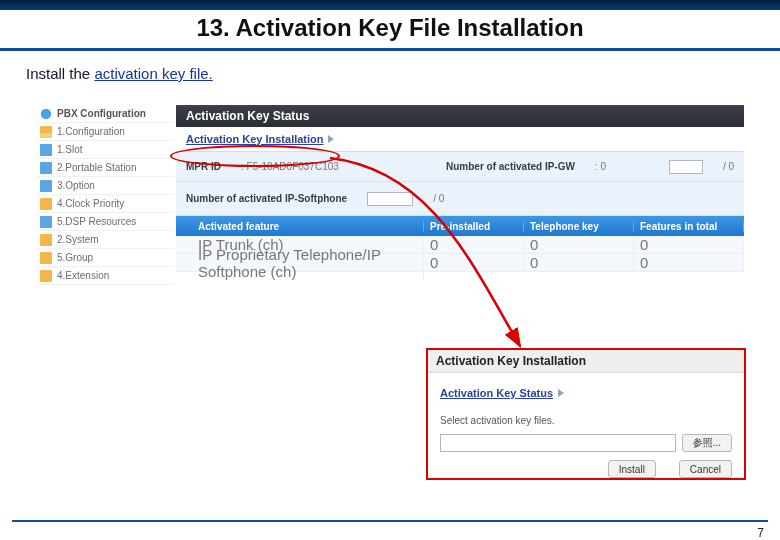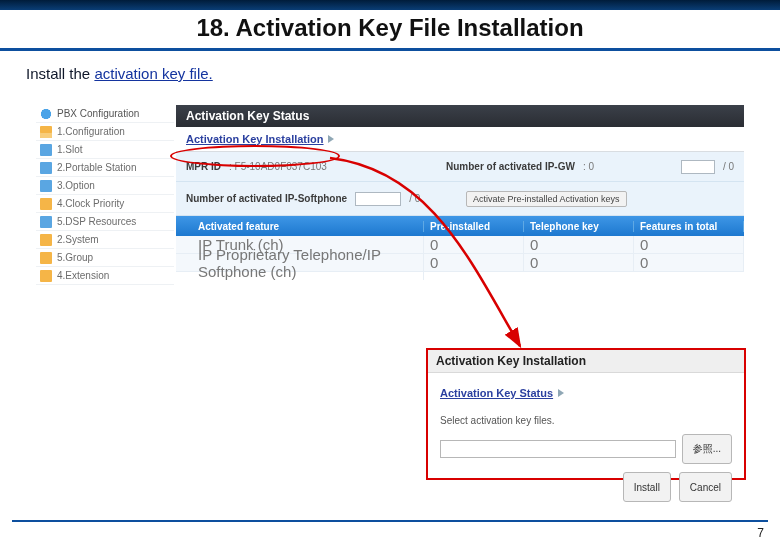--- a/index.html
+++ b/index.html
@@ -29,38 +29,38 @@
   .nav-item {
     display: flex; align-items: center; gap: 5px; height: 18px; padding: 0 4px;
     border-bottom: 1px solid #eef1f4; color: #6c6c6c;
   }
   .nav-item .ico { width: 12px; height: 12px; display: inline-block; }
   .ico-users { background: radial-gradient(circle at 50% 35%, #f3c88b 0 40%, transparent 41%), #e6d6b8; border-radius: 2px;}
   .ico-cfg   { background: radial-gradient(circle at 50% 50%, #4aa3e8 0 60%, transparent 61%); }
   .ico-folder{ background: #f5b547; border-radius: 1px; }
   .ico-folder-open{ background: #f5b547; border-radius: 1px; box-shadow: inset 0 -5px 0 #f8cd7a;}
   .ico-blue  { background: #5aa6e2; border-radius: 1px; }
-  .grp-hdr { font-weight: normal; color: #555; }
+  .grp-hdr { font-weight: bold; color: #555; }
 
   .app-main {
     position: absolute; left: 140px; top: 0; right: 0; height: 210px; background: #fff;
   }
   .aks-title {
     background: linear-gradient(#3b4049,#2a2d33); color: #fff; font-weight: bold;
     padding: 4px 10px; font-size: 12px;
   }
   .aks-linkrow { padding: 6px 10px; border-bottom: 1px solid #d9dde1; display:flex; align-items:center; gap:4px;}
   .aks-link { color: #2a3f9f; text-decoration: underline; font-weight: bold; font-size: 11px; }
   .arrow-ico { display:inline-block; width:0;height:0;border-top:4px solid transparent;border-bottom:4px solid transparent;border-left:6px solid #8fa7b5; }
 
   .info-band1, .info-band2 {
     background: #eaf3fb; padding: 4px 10px; font-size: 10px; display:flex; align-items:center;
     border-bottom: 1px solid #d4e4f1;
   }
-  .info-band1 .fld, .info-band2 .fld { display:flex; align-items:center; gap:8px; }
+  .info-band1 .fld, .info-band2 .fld { display:flex; align-items:center; gap:20px; }
   .info-band1 { height: 30px; }
   .info-band2 { height: 34px; }
   .lbl { font-weight: bold; color: #3b3b3b; }
   .txt { color:#777; }
   .thin-input { height:14px; border:1px solid #aeb8c1; background:#fff; }
   .btn-activate {
     display:inline-block; padding:2px 6px; font-size:9px; color:#444; background:#f2f2f2;
     border:1px solid #b7b7b7; border-radius:2px;
   }
 
@@ -88,36 +88,36 @@
   .panel-title {
     background:#efefef; color:#222; font-weight:bold; font-size:12px;
     padding:4px 8px; border-bottom:1px solid #d9d9d9;
   }
   .panel-body { padding:10px 12px 8px 12px; }
   .panel-link { color:#2a3f9f; text-decoration:underline; font-size:11px; font-weight:bold; }
   .panel-txt { font-size:10px; color:#555; margin:14px 0 8px 0; }
   .file-row { display:flex; gap:6px; align-items:center; margin-bottom:8px;}
   .file-input { flex:1; height:18px; border:1px solid #b7b7b7; background:#fff; }
   .mini-btn {
-    height:30px; padding:0 10px; font-size:10px; color:#333; background:#f2f2f2;
+    height:18px; padding:0 10px; font-size:10px; color:#333; background:#f2f2f2;
     border:1px solid #b7b7b7; border-radius:3px; display:inline-flex; align-items:center;
   }
-  .panel-actions { display:flex; gap:8px; justify-content:flex-end; margin-top:2px;}
+  .panel-actions { display:flex; gap:23px; justify-content:flex-end; margin-top:2px;}
 
   
   .foot-rule { position:absolute; left:12px; right:12px; bottom:18px; height:2px; background:#0d4f9e; }
   .page-num { position:absolute; right:16px; bottom:0px; font-size:12px; color:#222; }
 </style>
 </head>
 <body>
 <div class="slide">
 
   <div class="top-strip"></div>
 
-  <div class="slide-title">18. Activation Key File Installation</div>
+  <div class="slide-title">13. Activation Key File Installation</div>
 
   <div class="subtitle">
     <span class="plain">Install the </span>
     <span class="link">activation key file.</span>
   </div>
 
   <div class="app">
     <div class="app-left">
       <div class="nav-item grp-hdr">
         <span class="ico ico-cfg"></span>
@@ -179,23 +179,20 @@
           <span class="thin-input" style="width:34px;"></span>
           <span class="txt">/ 0</span>
         </div>
       </div>
       <div class="info-band2">
         <div class="fld" style="flex:0 0 280px;">
           <span class="lbl">Number of activated IP-Softphone</span>
           <span class="thin-input" style="width:46px;"></span>
           <span class="txt">/ 0</span>
         </div>
-        <div class="fld">
-          <span class="btn-activate">Activate Pre-installed Activation keys</span>
-        </div>
       </div>
 
       <div class="tbl-hdr">
         <div class="c1"></div>
         <div class="c2">Activated feature</div>
         <div class="c3">Pre-installed</div>
         <div class="c4">Telephone key</div>
         <div class="c5">Features in total</div>
       </div>
       <div class="tbl-row">

